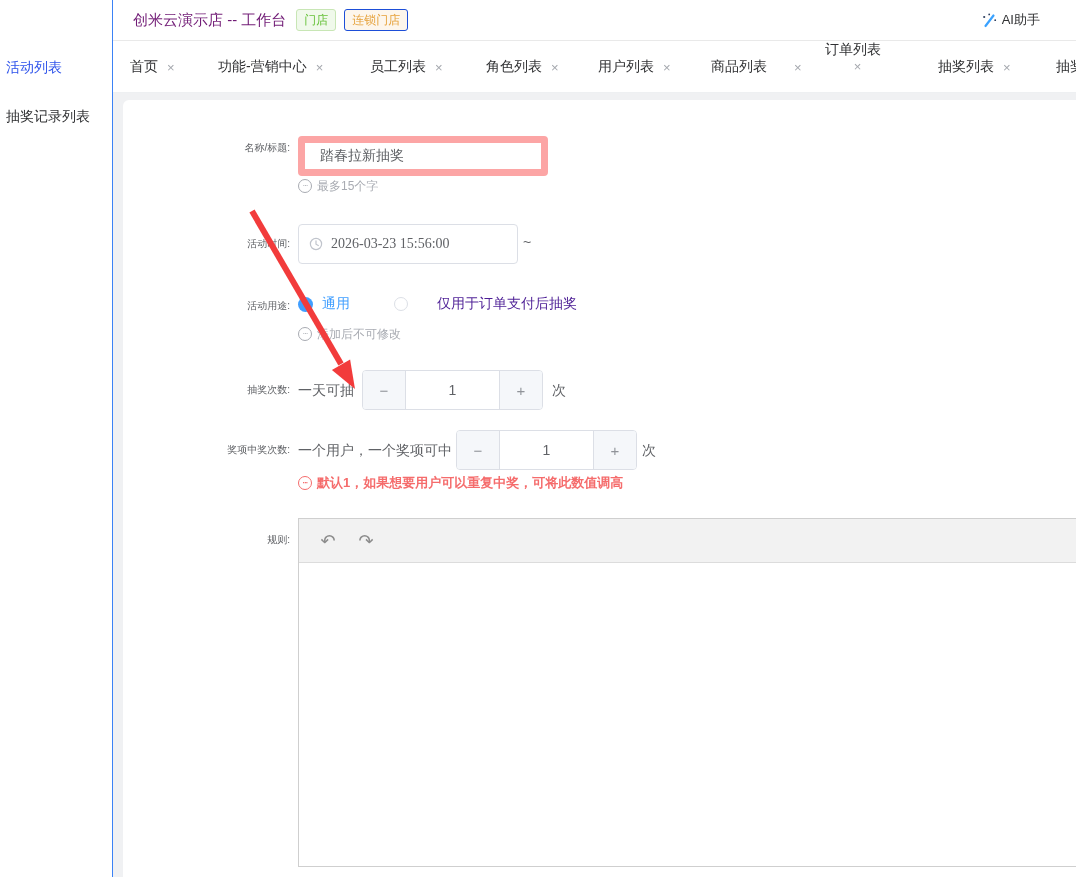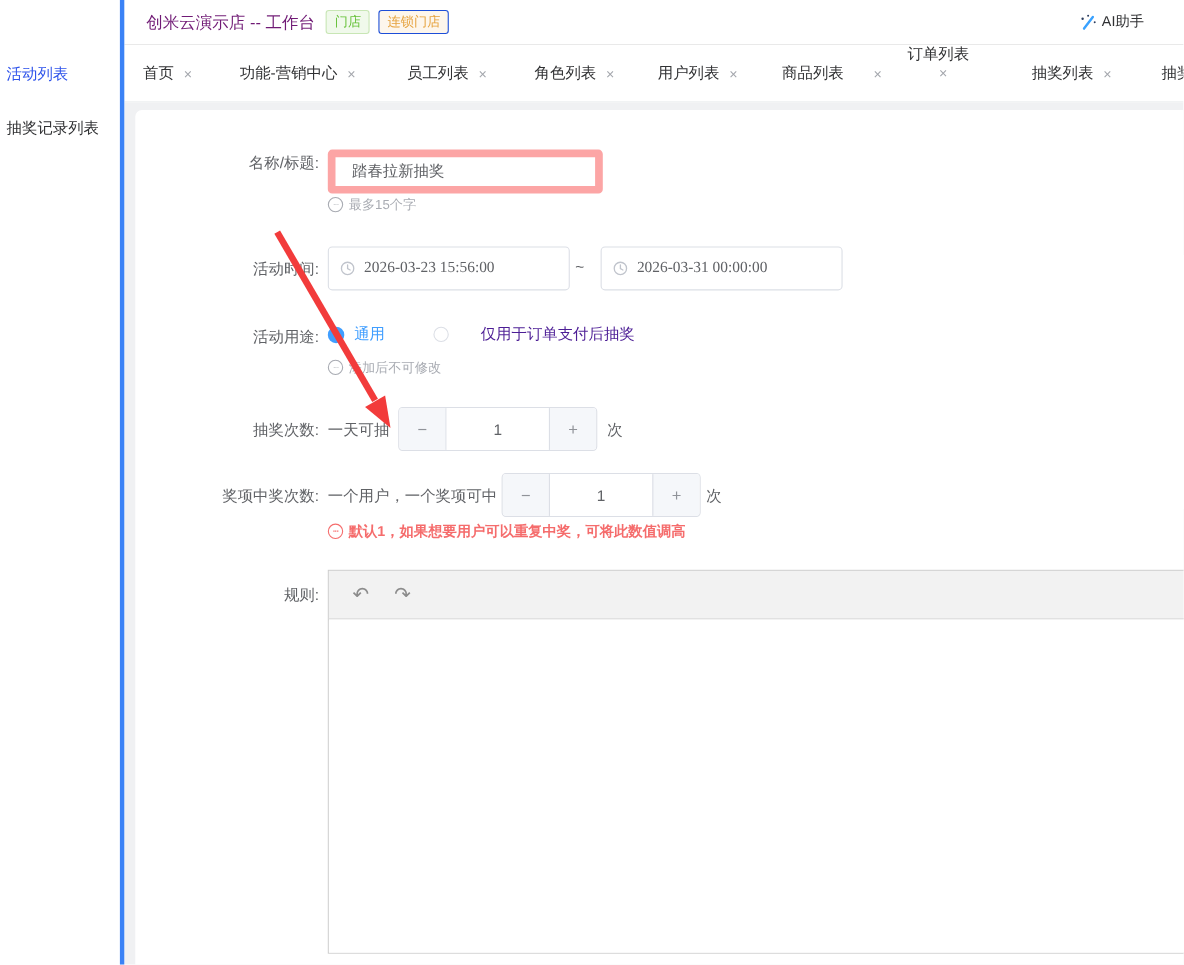--- a/index.html
+++ b/index.html
@@ -2,21 +2,21 @@
 <html><head>
 <meta charset="utf-8">
 <style>
   * { box-sizing: border-box; margin: 0; padding: 0; }
   html,body { width:1076px; height:877px; overflow:hidden; background:#fff;
     font-family:"Liberation Sans","DejaVu Sans",sans-serif; }
   body { position:relative; }
 
   
   .sidebar { position:absolute; left:0; top:0; width:113px; height:877px;
-    background:#fff; border-right:4px solid #3b82f6; z-index:2; }
+    background:#fff; border-right:1px solid #3b82f6; z-index:2; }
   .side-item { position:absolute; left:0; width:100%; padding-left:6px;
     font-size:14px; color:#303133; line-height:20px; cursor:pointer; }
   .side-item.active { color:#2f54eb; }
 
   
   .header { position:absolute; left:113px; top:0; width:963px; height:41px;
     background:#fff; border-bottom:1px solid #e9e9e9; display:flex;
     align-items:center; padding:0 36px 0 20px; }
   .header-title { font-size:15px; color:#701a75; margin-right:10px; white-space:nowrap; }
   .tag { font-size:12px; line-height:18px; padding:1px 7px; border-radius:3px;
@@ -33,21 +33,21 @@
     font-size:14px; color:#303133; white-space:nowrap; cursor:pointer; }
   .tab-close { margin-left:9px; font-size:13px; color:#a4a7ad; cursor:pointer; }
 
   
   .main { position:absolute; left:113px; top:93px; width:963px; height:784px;
     background:#f0f1f3; }
   .card { position:absolute; left:10px; top:7px; width:953px; height:777px;
     background:#fff; border-top-left-radius:6px; }
 
   .flabel { position:absolute; left:0; width:167px; text-align:right;
-    font-size:14px; color:#606266; line-height:20px; white-space:nowrap; }
+    font-size:10px; color:#606266; line-height:20px; white-space:nowrap; }
 
   .text-input { position:absolute; height:40px; border:7px solid #fca5a5;
     border-radius:4px; font-size:14px; color:#606266; padding:0 15px;
     outline:none; background:#fff; font-family:inherit; }
 
   .hint { position:absolute; font-size:12px; color:#a8abb2; line-height:16px;
     display:flex; align-items:center; white-space:nowrap; }
   .hint-red { color:#f56c6c; font-size:13px; font-weight:700; }
   .bubble { display:inline-flex; width:14px; height:14px; border:1px solid currentColor;
     border-radius:50%; margin-right:5px; align-items:center; justify-content:center;
@@ -172,27 +172,20 @@
 
     <div class="flabel" style="top:134px;">活动时间:</div>
     <div class="date-input" style="left:175px; top:124px;">
       <svg class="clock-icon" width="14" height="14" viewBox="0 0 14 14">
         <circle cx="7" cy="7" r="5.6" fill="none" stroke="#c0c4cc" stroke-width="1.2"></circle>
         <path d="M7 3.8 V7.2 L9.3 8.5" fill="none" stroke="#c0c4cc" stroke-width="1.2" stroke-linecap="round"></path>
       </svg>
       <span class="date-text">2026-03-23 15:56:00</span>
     </div>
     <span class="range-sep" style="left:400px; top:134px;">~</span>
-    <div class="date-input" style="left:423px; top:124px;">
-      <svg class="clock-icon" width="14" height="14" viewBox="0 0 14 14">
-        <circle cx="7" cy="7" r="5.6" fill="none" stroke="#c0c4cc" stroke-width="1.2"></circle>
-        <path d="M7 3.8 V7.2 L9.3 8.5" fill="none" stroke="#c0c4cc" stroke-width="1.2" stroke-linecap="round"></path>
-      </svg>
-      <span class="date-text">2026-03-31 00:00:00</span>
-    </div>
 
     <div class="flabel" style="top:196px;">活动用途:</div>
     <div class="radio-row" style="left:175px; top:195px; gap:44px;">
       <div class="radio-item">
         <span class="radio-dot-on"></span>
         <span class="radio-label radio-on-label">通用</span>
       </div>
       <div class="radio-item">
         <span class="radio-dot-off"></span>
         <span class="radio-label radio-off-label">仅用于订单支付后抽奖</span>

